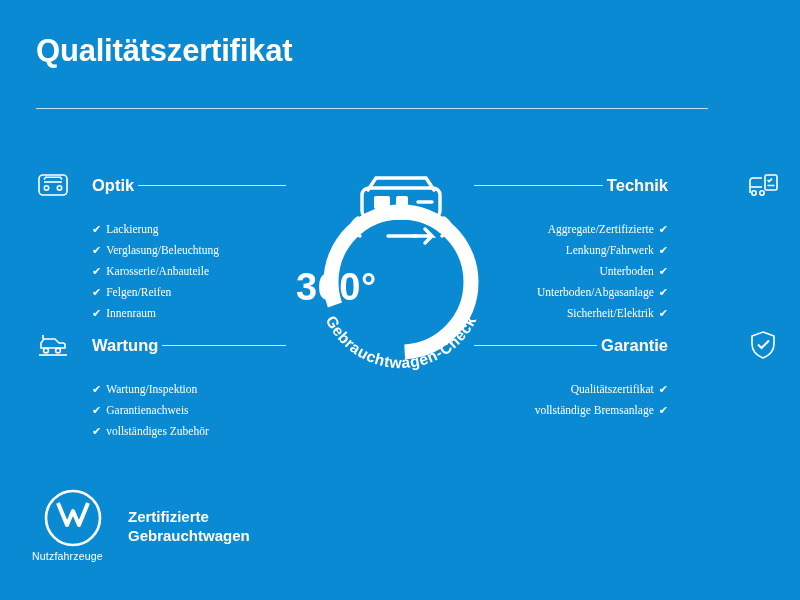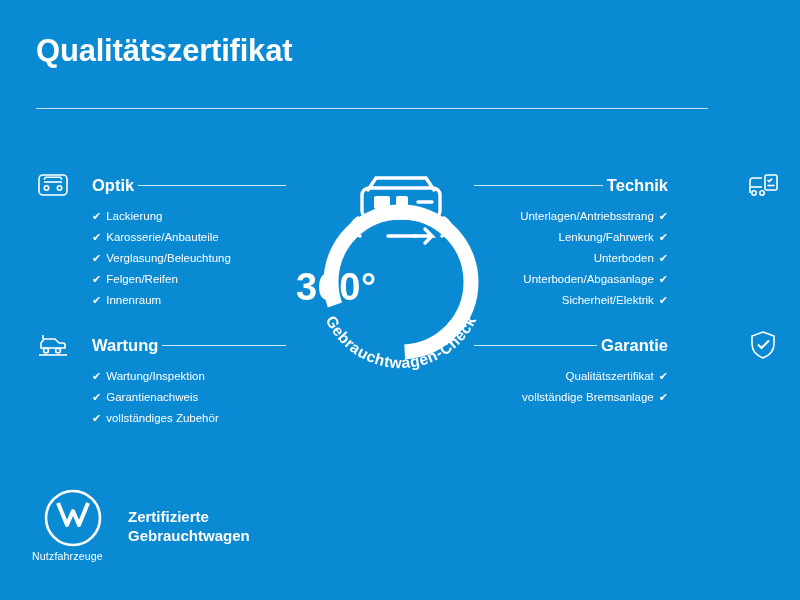--- a/index.html
+++ b/index.html
@@ -70,23 +70,24 @@
   .icon-box svg { display: block; }
 
   .block.left  .icon-box { left: 0px;  top: -2px; }
   .block.right .icon-box { right: -56px; top: -2px; }
 
   .block.left .block-head  { padding-left: 56px; }
   .block.right .block-head { padding-right: 56px; }
 
   .item-list {
     list-style: none;
-    margin-top: 6px;
+    margin-top: 19px;
     font-size: 11.5px;
     line-height: 21px;
+    font-family: Liberation Serif, serif;
   }
   .block.left .item-list  { padding-left: 56px; }
   .block.right .item-list { padding-right: 56px; }
 
   .item-list li { white-space: nowrap; }
   .chk { font-size: 11px; }
   .block.left .chk  { margin-right: 5px; }
   .block.right .chk { margin-left: 5px; }
 
   
@@ -149,22 +150,22 @@
       <circle cx="23.5" cy="20" r="2.2"></circle>
       <path d="M8 11.5l1.6-2.2h14.8l1.6 2.2"></path>
     </svg>
   </div>
   <div class="block-head">
     <span class="block-title">Optik</span>
     <span class="head-rule"></span>
   </div>
   <ul class="item-list">
     <li><span class="chk">✔</span><span>Lackierung</span></li>
+    <li><span class="chk">✔</span><span>Verglasung/Beleuchtung</span></li>
     <li><span class="chk">✔</span><span>Karosserie/Anbauteile</span></li>
-    <li><span class="chk">✔</span><span>Verglasung/Beleuchtung</span></li>
     <li><span class="chk">✔</span><span>Felgen/Reifen</span></li>
     <li><span class="chk">✔</span><span>Innenraum</span></li>
   </ul>
 </div>
 
 <div class="block right top">
   <div class="icon-box">
     <svg width="34" height="34" viewBox="0 0 34 34" fill="none" stroke="#ffffff" stroke-width="1.6">
       <path d="M4 25V13a3 3 0 013-3h9"></path>
       <path d="M4 19h12"></path>
@@ -173,21 +174,21 @@
       <rect x="19" y="7" width="12" height="15" rx="1.6"></rect>
       <path d="M21.5 12l1.6 1.6 3-3"></path>
       <path d="M21.5 17.5h7"></path>
     </svg>
   </div>
   <div class="block-head">
     <span class="block-title">Technik</span>
     <span class="head-rule"></span>
   </div>
   <ul class="item-list">
-    <li><span>Unterlagen/Antriebsstrang</span><span class="chk">✔</span></li>
+    <li><span>Aggregate/Zertifizierte</span><span class="chk">✔</span></li>
     <li><span>Lenkung/Fahrwerk</span><span class="chk">✔</span></li>
     <li><span>Unterboden</span><span class="chk">✔</span></li>
     <li><span>Unterboden/Abgasanlage</span><span class="chk">✔</span></li>
     <li><span>Sicherheit/Elektrik</span><span class="chk">✔</span></li>
   </ul>
 </div>
 
 <div class="block left bottom">
   <div class="icon-box">
     <svg width="34" height="34" viewBox="0 0 34 34" fill="none" stroke="#ffffff" stroke-width="1.6">

